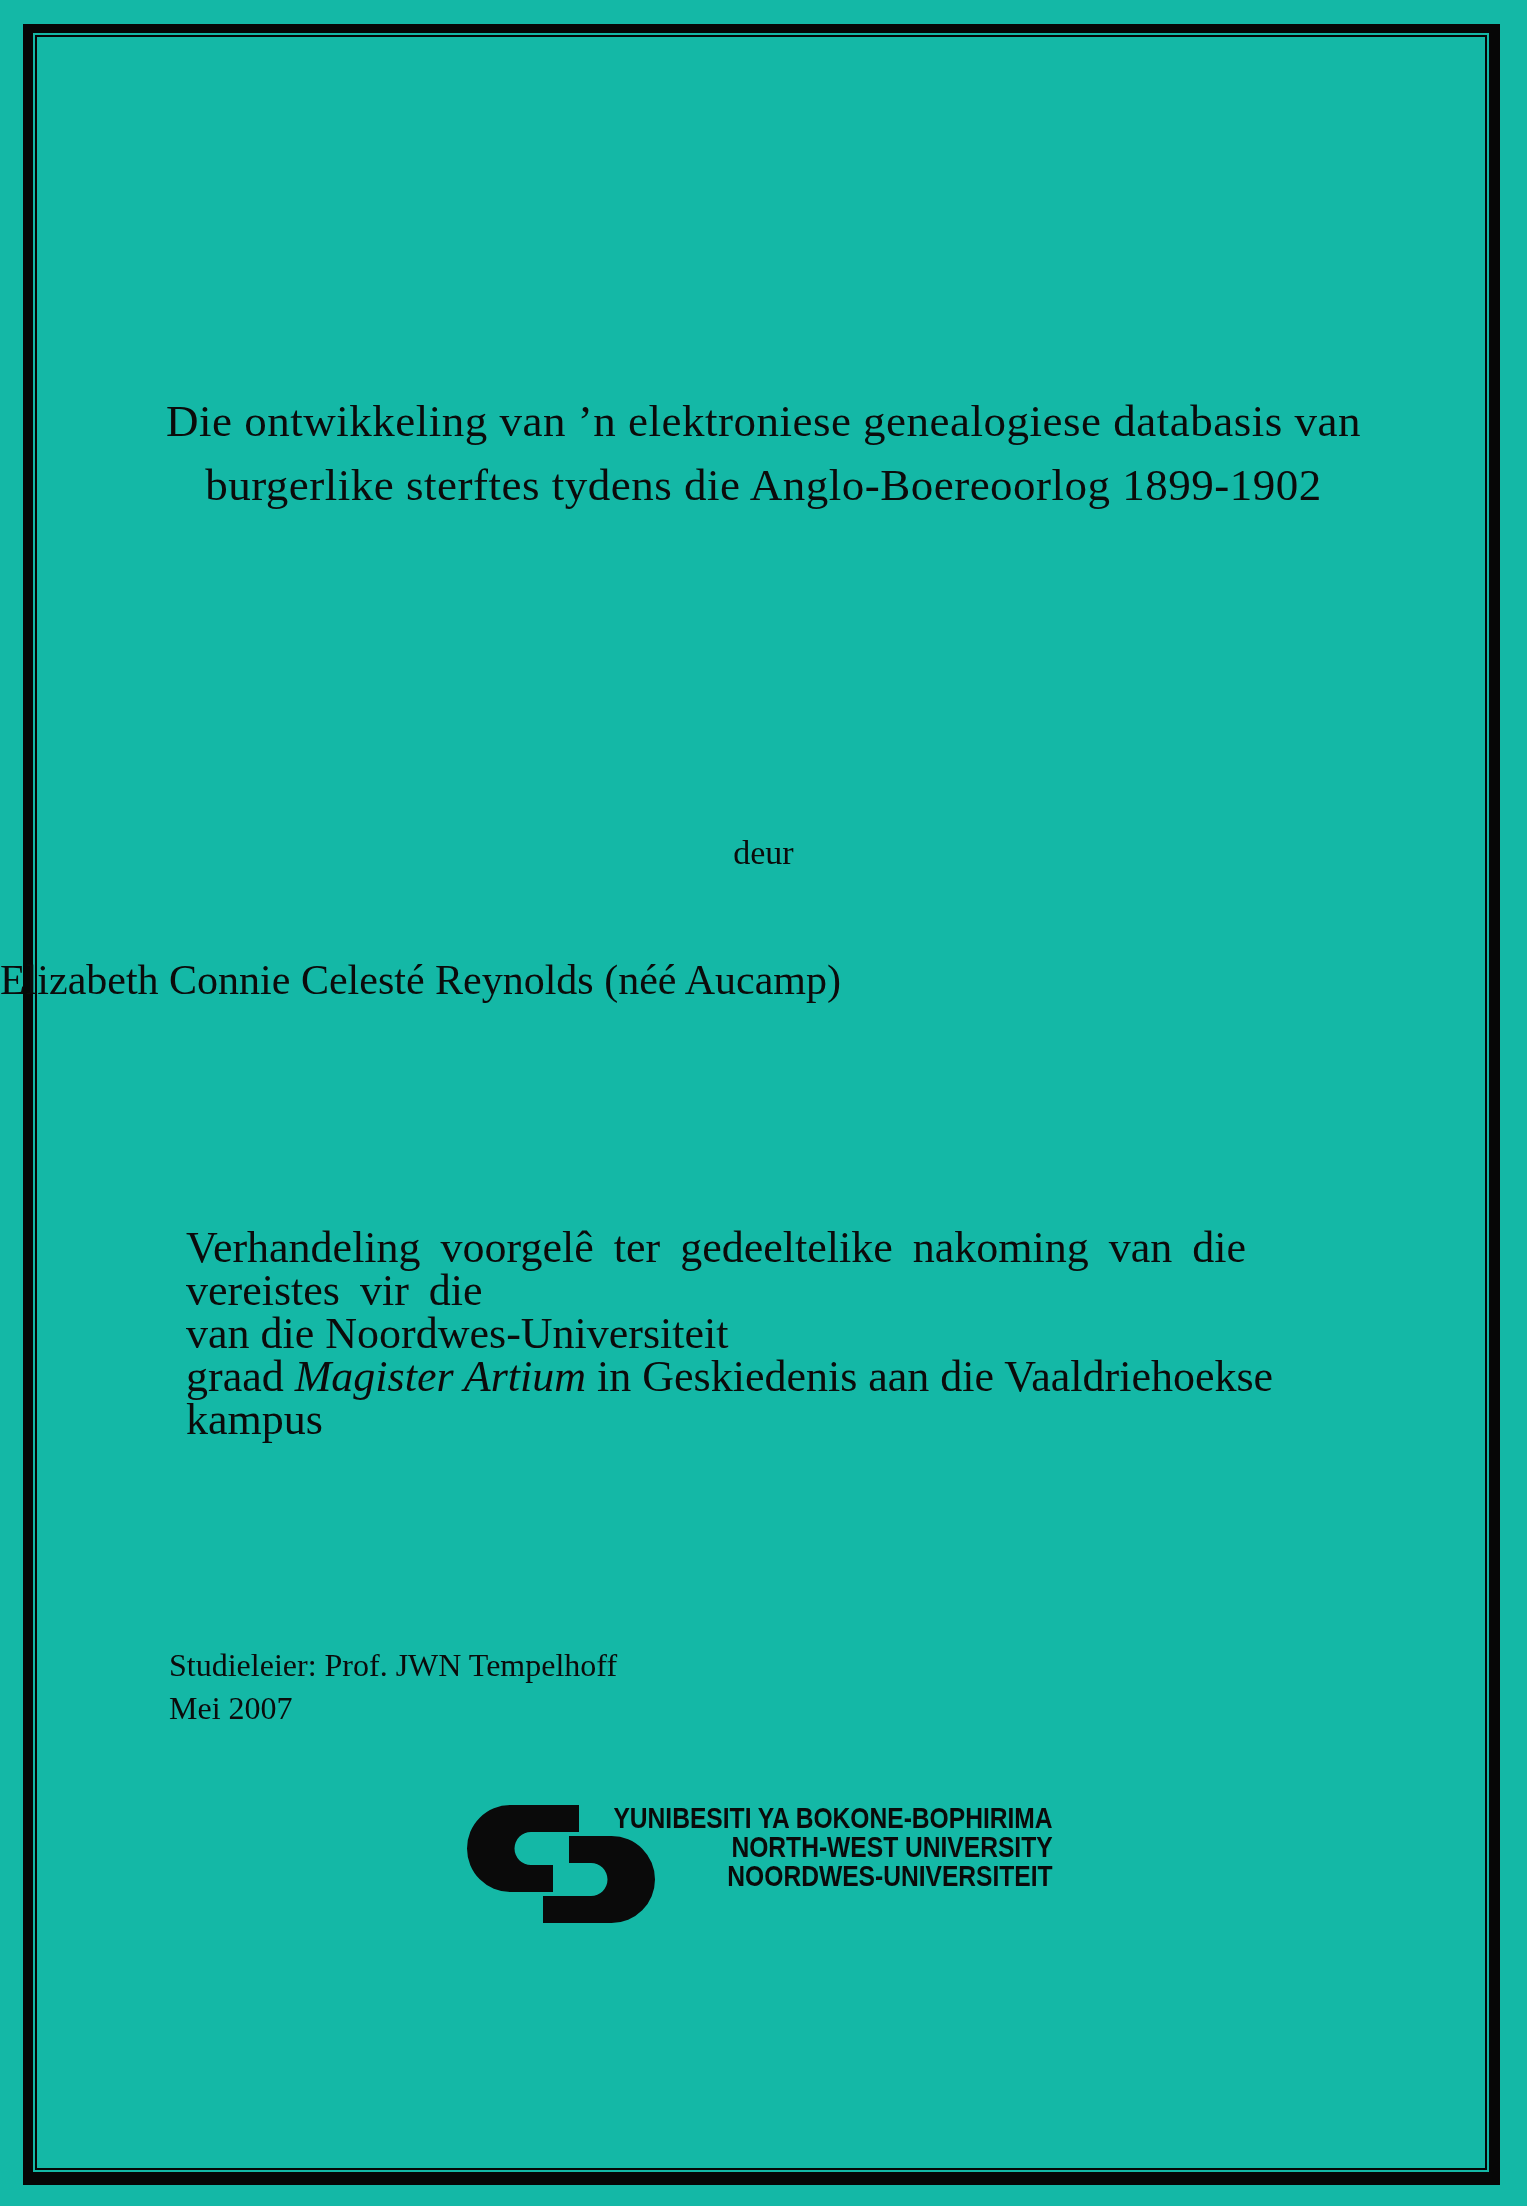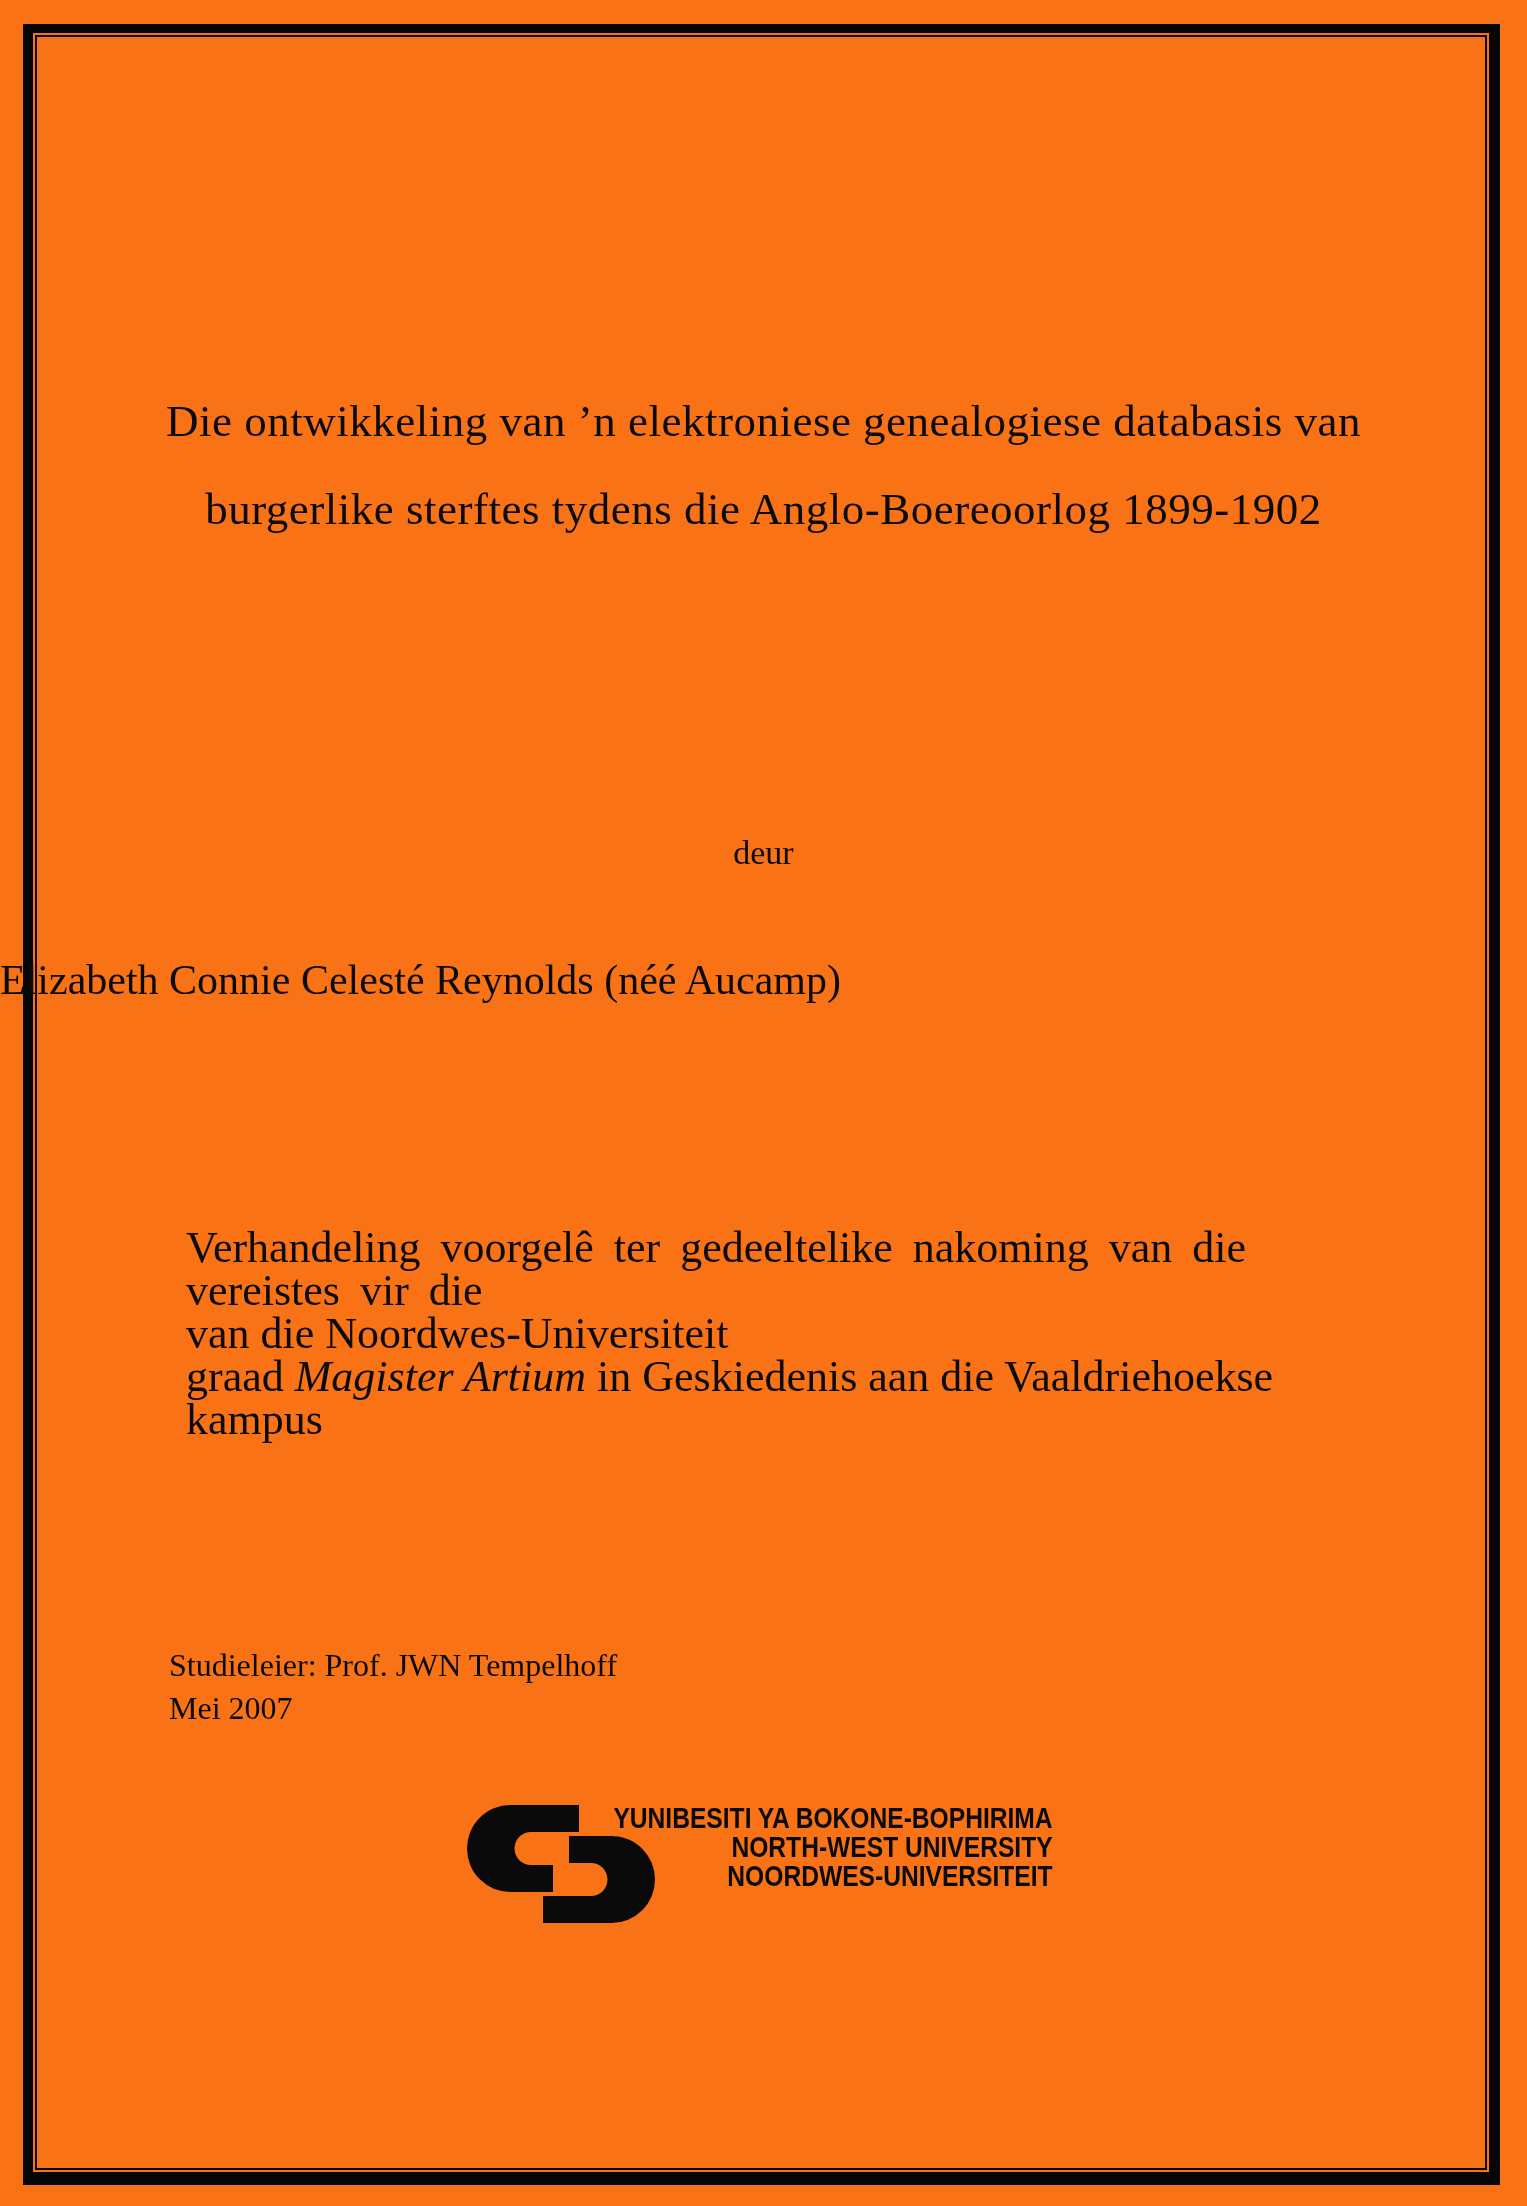--- a/index.html
+++ b/index.html
@@ -1,20 +1,20 @@
 <!DOCTYPE html>
 <html><head>
 <meta charset="utf-8">
 <style>
   html, body { margin: 0; padding: 0; background: #ffffff; }
   .page {
     position: relative;
     width: 1527px;
     height: 2206px;
-    background: #f97316;
+    background: #14b8a6;
     font-family: "Liberation Serif", serif;
     color: #0b0b0b;
     overflow: hidden;
   }
   
   .frame {
     position: absolute;
     left: 23px; top: 24px;
     width: 1477px; height: 2161px;
     box-sizing: border-box;
@@ -29,21 +29,21 @@
   }
   .title-block {
     position: absolute;
     top: 397px; left: 0;
     width: 100%;
     text-align: center;
     font-size: 45px;
     line-height: 1.08;
     letter-spacing: 0.5px;
   }
-  .title-line2 { margin-top: 39px; }
+  .title-line2 { margin-top: 15px; }
   .byline {
     position: absolute;
     top: 806px; left: 0;
     width: 100%;
     text-align: center;
     font-size: 34px;
     margin-top: 28px;
   }
   .author {
     position: absolute;

